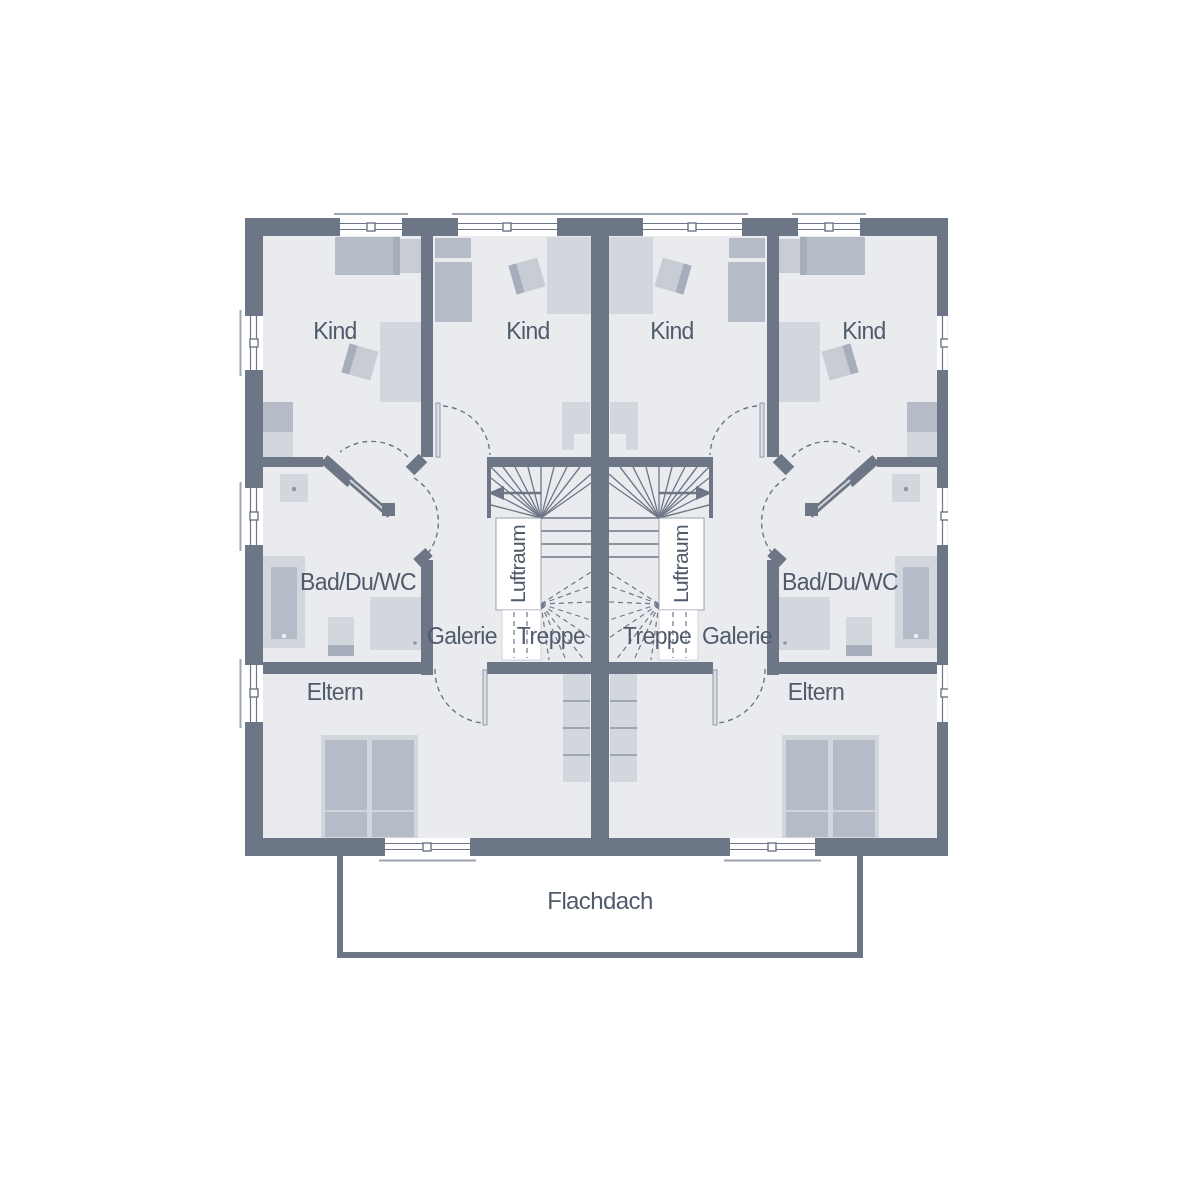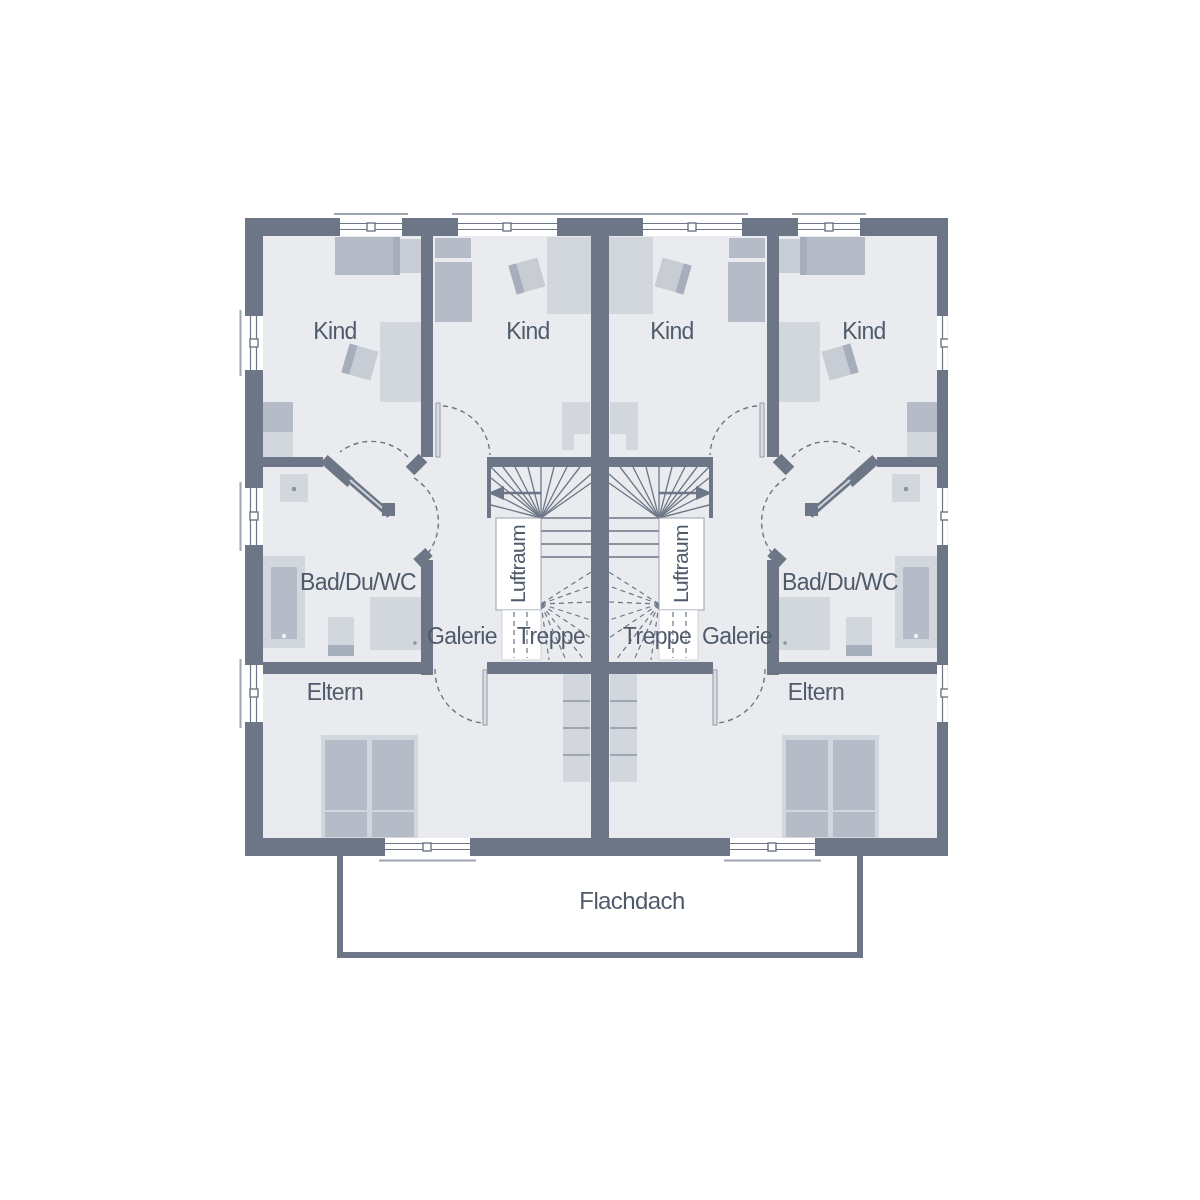--- a/index.html
+++ b/index.html
@@ -389,14 +389,14 @@
   <div class="room-label" style="left:358px;top:582px;">Bad/Du/WC</div>
   <div class="room-label" style="left:840px;top:582px;">Bad/Du/WC</div>
   <div class="room-label" style="left:462px;top:636px;">Galerie</div>
   <div class="room-label" style="left:737px;top:636px;">Galerie</div>
   <div class="room-label" style="left:551px;top:636px;">Treppe</div>
   <div class="room-label" style="left:657px;top:636px;">Treppe</div>
   <div class="room-label small rot" style="left:518px;top:564px;">Luftraum</div>
   <div class="room-label small rot" style="left:681px;top:564px;">Luftraum</div>
   <div class="room-label" style="left:335px;top:692px;">Eltern</div>
   <div class="room-label" style="left:816px;top:692px;">Eltern</div>
-  <div class="room-label big" style="left:600px;top:901px;margin-left:32px;">Flachdach</div>
+  <div class="room-label big" style="left:600px;top:901px;">Flachdach</div>
 </div>
 
 </body></html>

